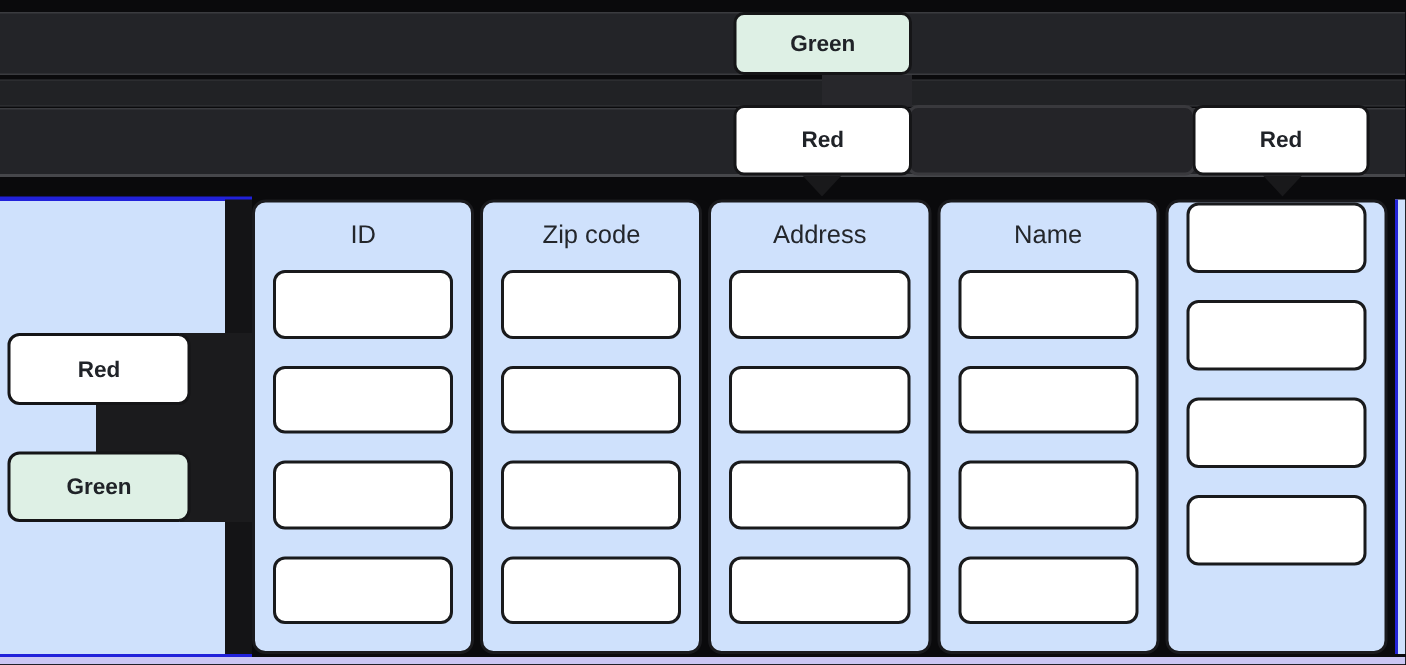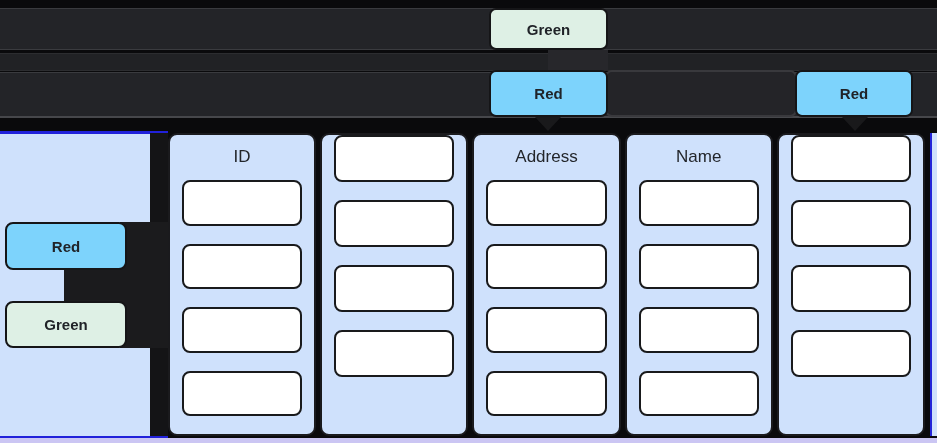--- a/index.html
+++ b/index.html
@@ -14,21 +14,21 @@
   .lane-mid{top:53px;height:16px;background:#212225;border-color:#2c2d30;}
   .lane-bot{top:72px;height:43px;border-bottom:2px solid #46474b;}
   .edge-stub{left:548px;top:50px;width:60px;height:21px;background:#27272b;}
   
   .badge{
     display:flex;align-items:center;justify-content:center;
     font-weight:700;font-size:15px;color:#202328;
     border:2px solid #151517;border-radius:7px;box-sizing:border-box;
   }
   .badge.green{background:#def0e5;}
-  .badge.red{background:#7dd3fc;}
+  .badge.red{background:#ffffff;}
   .node-dark{
     left:605px;top:70px;width:192px;height:47px;
     background:#242428;border:2px solid #39393d;border-radius:7px;box-sizing:border-box;
   }
   .caret{width:0;height:0;border-left:13px solid transparent;border-right:13px solid transparent;border-top:14px solid #19191b;top:117px;}
   
   .lavender{left:0;top:438px;width:937px;height:5px;background:#cbc6f3;}
   .blueline{background:#2121da;}
   .side-panel{left:0;top:134px;width:150px;height:302px;background:#cfe1fc;}
   .dark-strip{left:150px;top:133px;width:18px;height:303px;background:#141416;}
@@ -80,20 +80,21 @@
 
   <div class="abs cols" id="columns">
       <div class="col">
         <div class="col-header">ID</div>
         <div class="cellbox"></div>
         <div class="cellbox"></div>
         <div class="cellbox"></div>
         <div class="cellbox"></div>
       </div>
       <div class="col">
+        <div class="col-header">Zip code</div>
         <div class="cellbox"></div>
         <div class="cellbox"></div>
         <div class="cellbox"></div>
         <div class="cellbox"></div>
       </div>
       <div class="col">
         <div class="col-header">Address</div>
         <div class="cellbox"></div>
         <div class="cellbox"></div>
         <div class="cellbox"></div>

